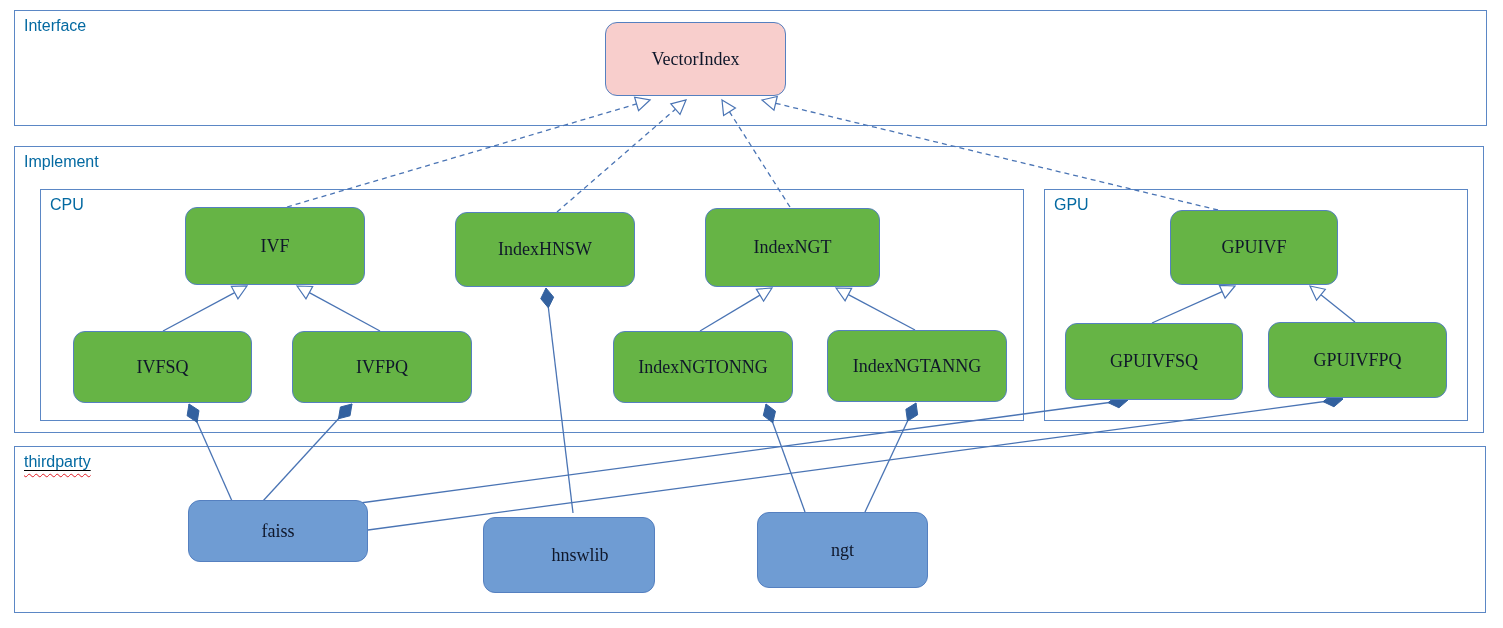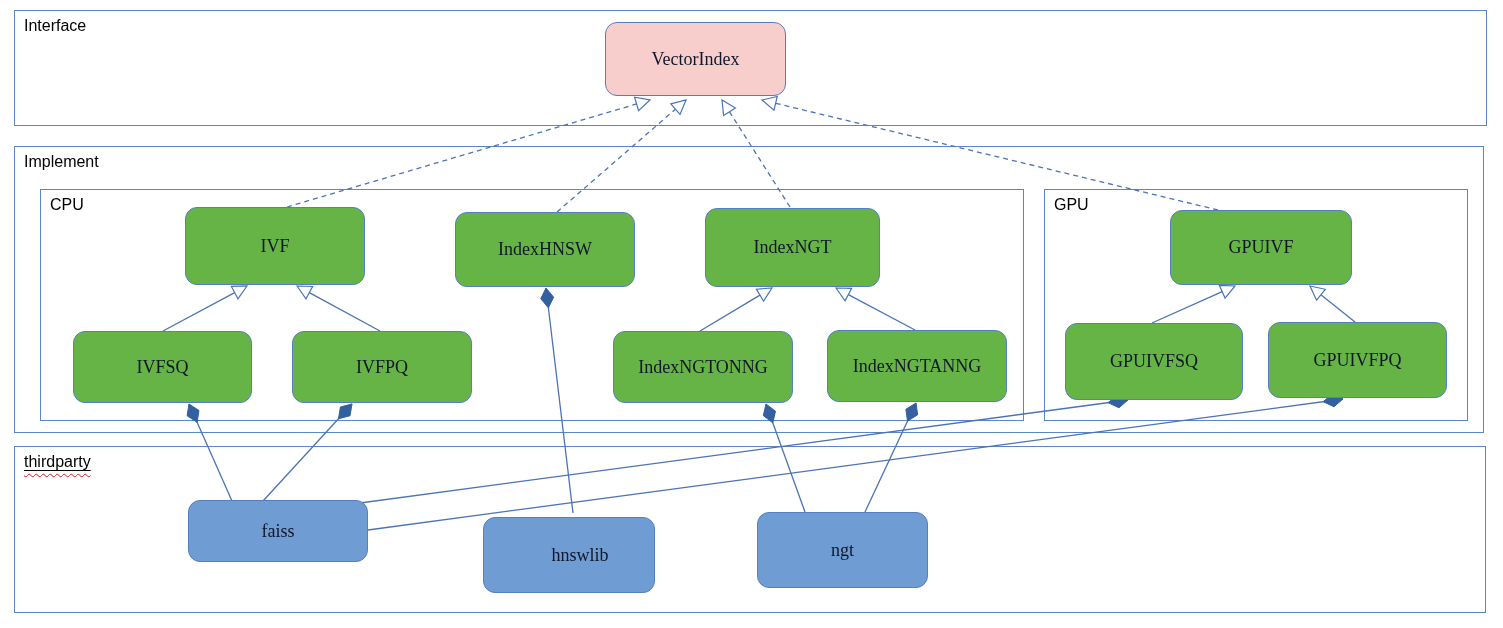--- a/index.html
+++ b/index.html
@@ -13,21 +13,21 @@
     border:1.5px solid #5b87c5;
     background:transparent;
     box-sizing:border-box;
     z-index:1;
   }
   .clabel{
     position:absolute;
     top:6px;
     left:9px;
     font-size:16px;
-    color:#000000;
+    color:#0369a1;
     white-space:nowrap;
   }
   .wavy{
     text-decoration:underline wavy #e01b24;
     text-decoration-thickness:1px;
     text-underline-offset:6px;
   }
   .solid-u{
     text-decoration:underline solid #000000;
     text-decoration-thickness:1px;
@@ -149,21 +149,21 @@
     </div>
     <div class="node" style="left: 185px; top: 207px; width: 180px; height: 78px; background: rgb(102, 180, 69); border-color: rgb(85, 128, 192);">
       <span>IVF</span>
     </div>
     <div class="node" style="left: 455px; top: 212px; width: 180px; height: 75px; background: rgb(102, 180, 69); border-color: rgb(85, 128, 192);">
       <span>IndexHNSW</span>
     </div>
     <div class="node" style="left: 705px; top: 208px; width: 175px; height: 79px; background: rgb(102, 180, 69); border-color: rgb(85, 128, 192);">
       <span>IndexNGT</span>
     </div>
-    <div class="node" style="left: 1170px; top: 210px; width: 182px; height: 75px; background: rgb(102, 180, 69); border-color: rgb(85, 128, 192);">
+    <div class="node" style="left: 1170px; top: 210px; width: 168px; height: 75px; background: rgb(102, 180, 69); border-color: rgb(85, 128, 192);">
       <span>GPUIVF</span>
     </div>
     <div class="node" style="left: 73px; top: 331px; width: 179px; height: 72px; background: rgb(102, 180, 69); border-color: rgb(85, 128, 192);">
       <span>IVFSQ</span>
     </div>
     <div class="node" style="left: 292px; top: 331px; width: 180px; height: 72px; background: rgb(102, 180, 69); border-color: rgb(85, 128, 192);">
       <span>IVFPQ</span>
     </div>
     <div class="node" style="left: 613px; top: 331px; width: 180px; height: 72px; background: rgb(102, 180, 69); border-color: rgb(85, 128, 192);">
       <span>IndexNGTONNG</span>

